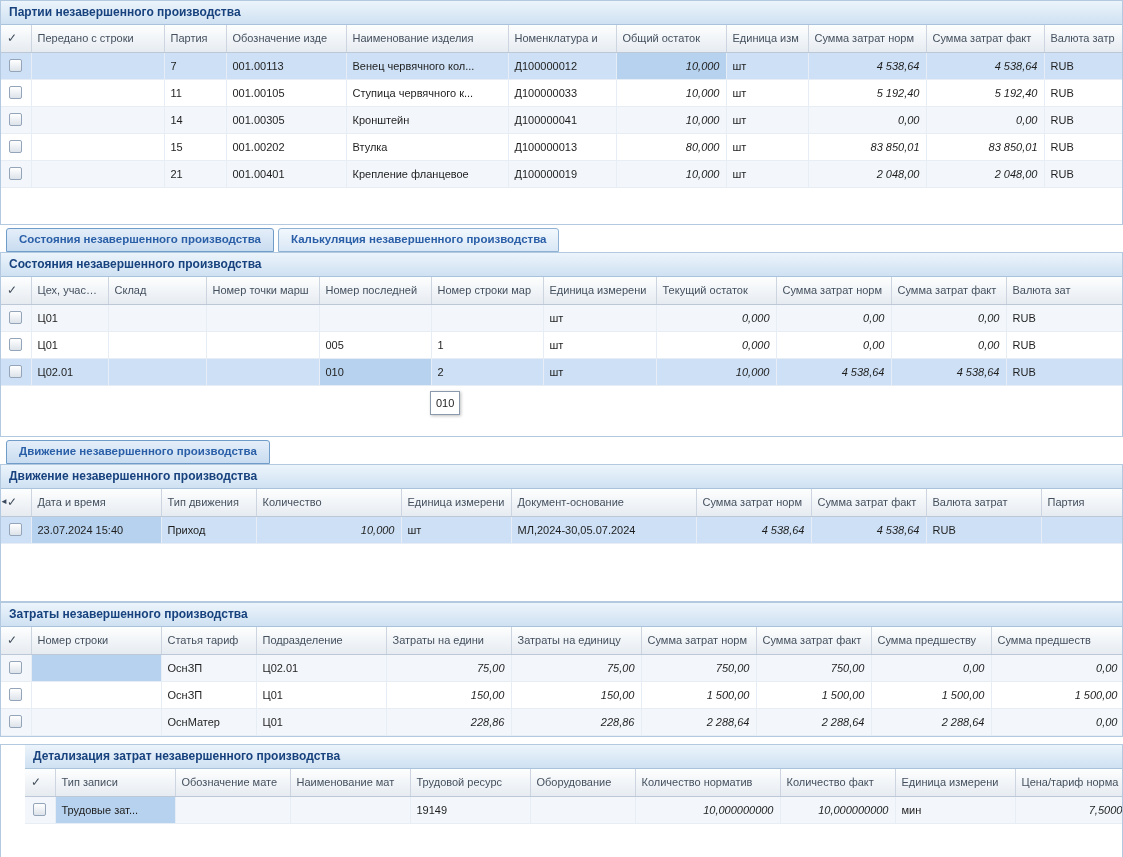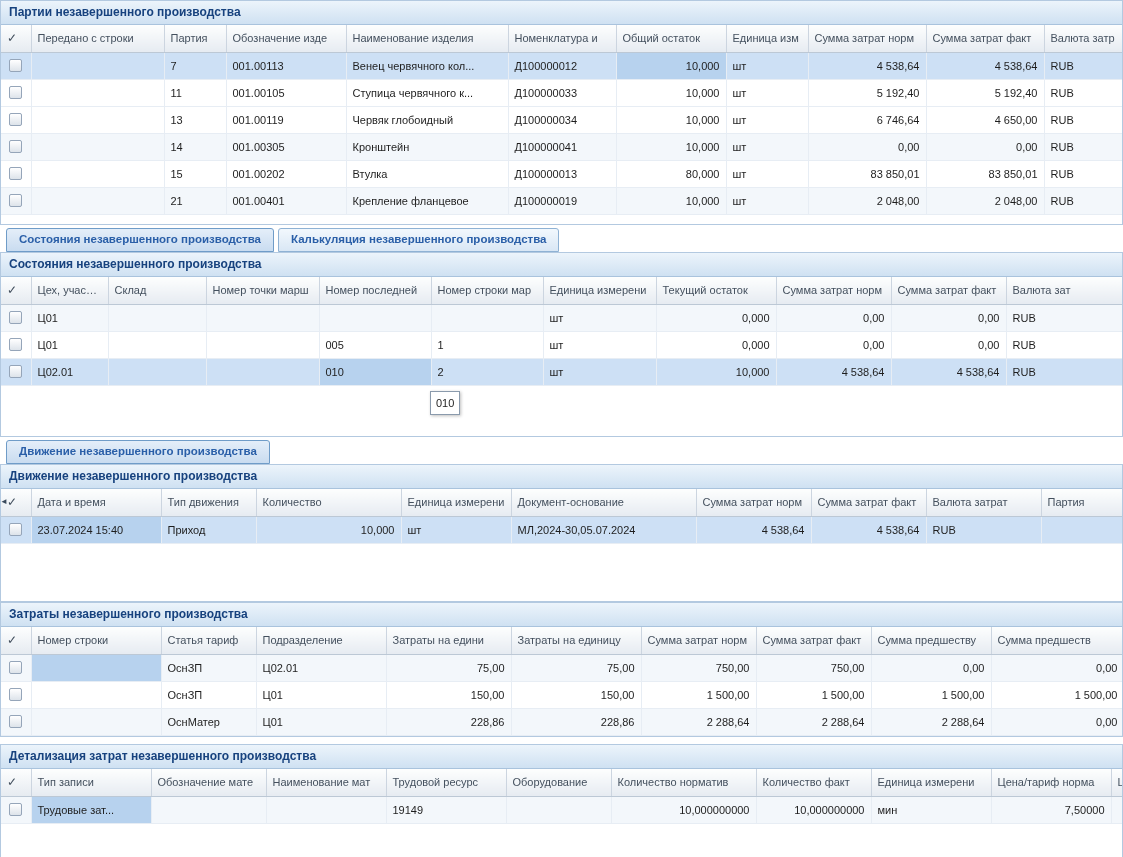--- a/index.html
+++ b/index.html
@@ -38,21 +38,21 @@
   }
   table.grid td {
     height: 27px; padding: 0 6px;
     border-right: 1px solid #e7edf4; border-bottom: 1px solid #e7edf4;
     white-space: nowrap; overflow: hidden;
     background: #fff;
   }
   tr.alt td { background: #f3f7fb; }
   tr.sel td { background: #cde0f5; }
   table.grid td.focus { background: #b7d2ee; }
-  .a-r { text-align: right; }
+  .a-r { text-align: right; font-style: italic; }
   .a-l { text-align: left; }
   th.chk-h { text-align: center; padding: 0; color: #5a6878; font-size: 12px; }
   td.chk-c { text-align: center; padding: 0; }
   .cb {
     display: inline-block; width: 13px; height: 13px; vertical-align: middle;
     border: 1px solid #95a5b9; border-radius: 2px;
     background: linear-gradient(#ffffff, #dde3ea);
   }
 
   
@@ -76,21 +76,21 @@
     text-align: center; background: #fff;
     border: 1px solid #8a9aac; box-shadow: 1px 1px 3px rgba(0,0,0,.25);
   }
 
   
   .splitter-arrow {
     position: absolute; left: 0; top: 494px; width: 9px; height: 16px;
     font-size: 8px; line-height: 16px; color: #3a4a5c; cursor: pointer;
   }
 
-  .mt7 { margin-top: 7px; }
+  .mt7 { margin-top: 7px; padding-left: 24px; }
 </style>
 </head>
 <body>
 
 <div class="page">
 
   <div class="panel">
     <div class="panel-title">Партии незавершенного производства</div>
     <div class="grid-body gb0">
       <table class="grid">
@@ -140,33 +140,20 @@
               <td class="chk-c"><span class="cb"></span></td>
               <td class="a-l"></td>
               <td class="a-l">11</td>
               <td class="a-l">001.00105</td>
               <td class="a-l">Ступица червячного к...</td>
               <td class="a-l">Д100000033</td>
               <td class="a-r">10,000</td>
               <td class="a-l">шт</td>
               <td class="a-r">5 192,40</td>
               <td class="a-r">5 192,40</td>
-              <td class="a-l">RUB</td>
-            </tr>
-            <tr>
-              <td class="chk-c"><span class="cb"></span></td>
-              <td class="a-l"></td>
-              <td class="a-l">13</td>
-              <td class="a-l">001.00119</td>
-              <td class="a-l">Червяк глобоидный</td>
-              <td class="a-l">Д100000034</td>
-              <td class="a-r">10,000</td>
-              <td class="a-l">шт</td>
-              <td class="a-r">6 746,64</td>
-              <td class="a-r">4 650,00</td>
               <td class="a-l">RUB</td>
             </tr>
             <tr class="alt">
               <td class="chk-c"><span class="cb"></span></td>
               <td class="a-l"></td>
               <td class="a-l">14</td>
               <td class="a-l">001.00305</td>
               <td class="a-l">Кронштейн</td>
               <td class="a-l">Д100000041</td>
               <td class="a-r">10,000</td>

